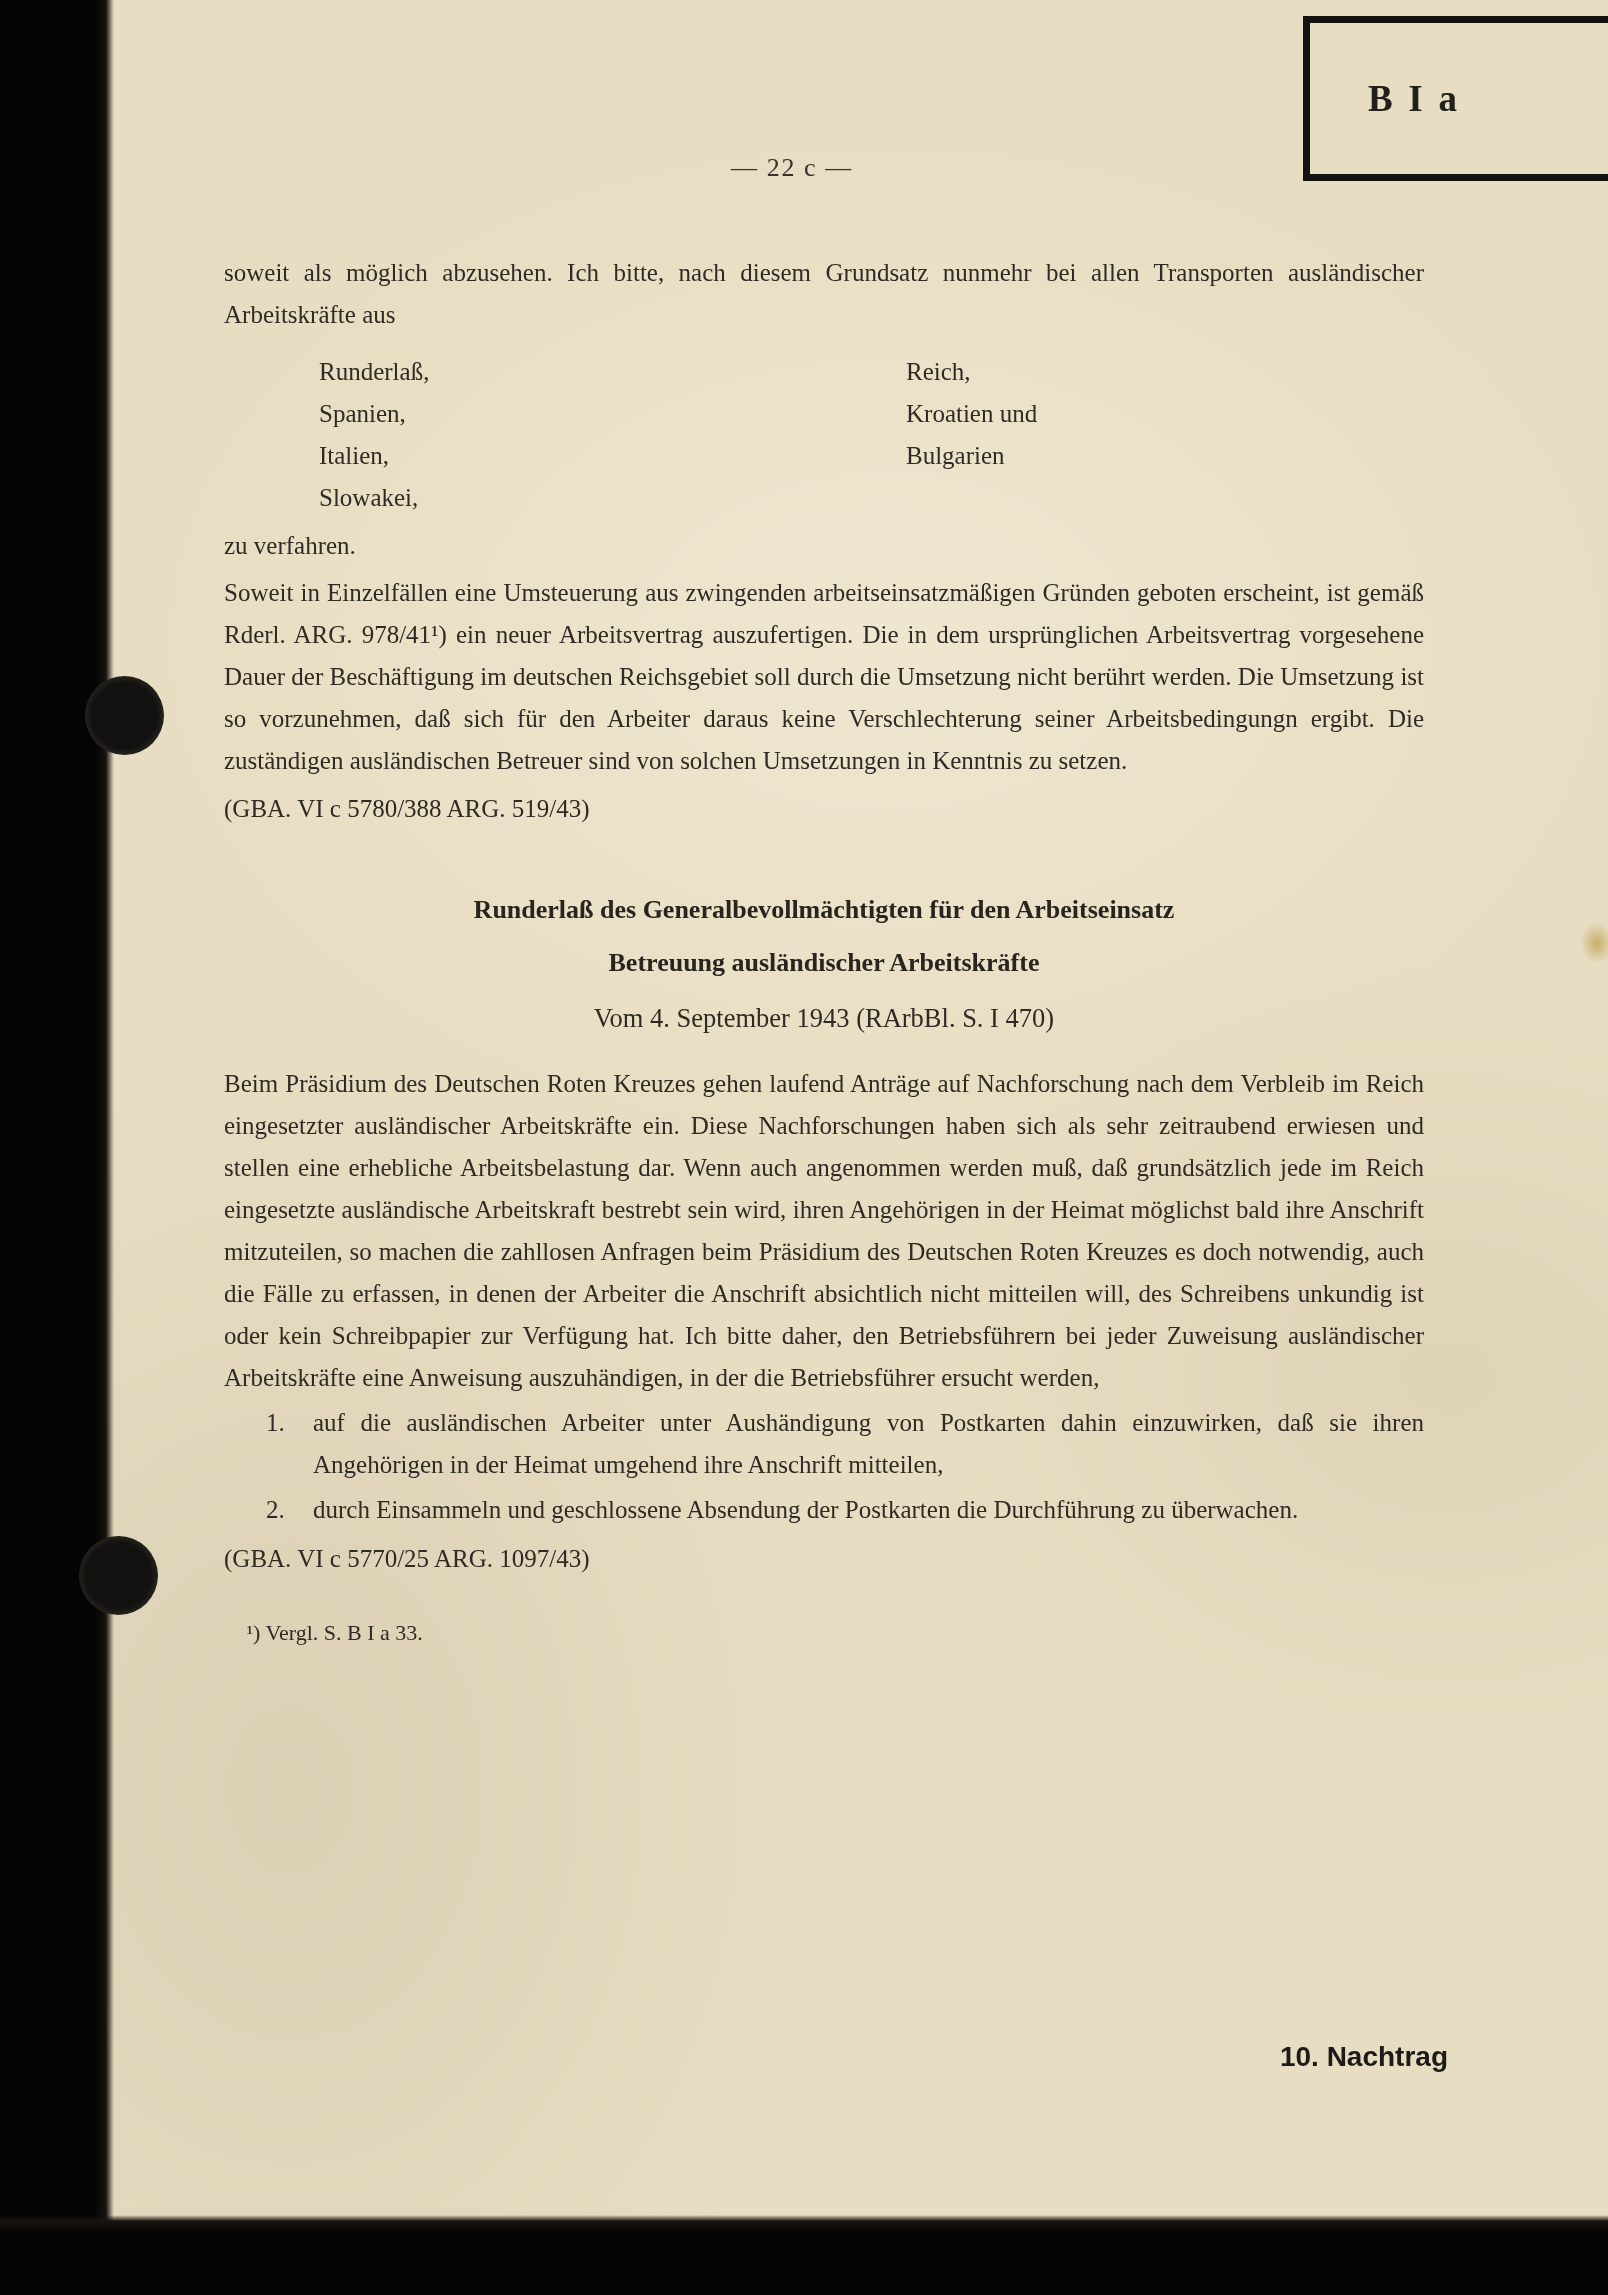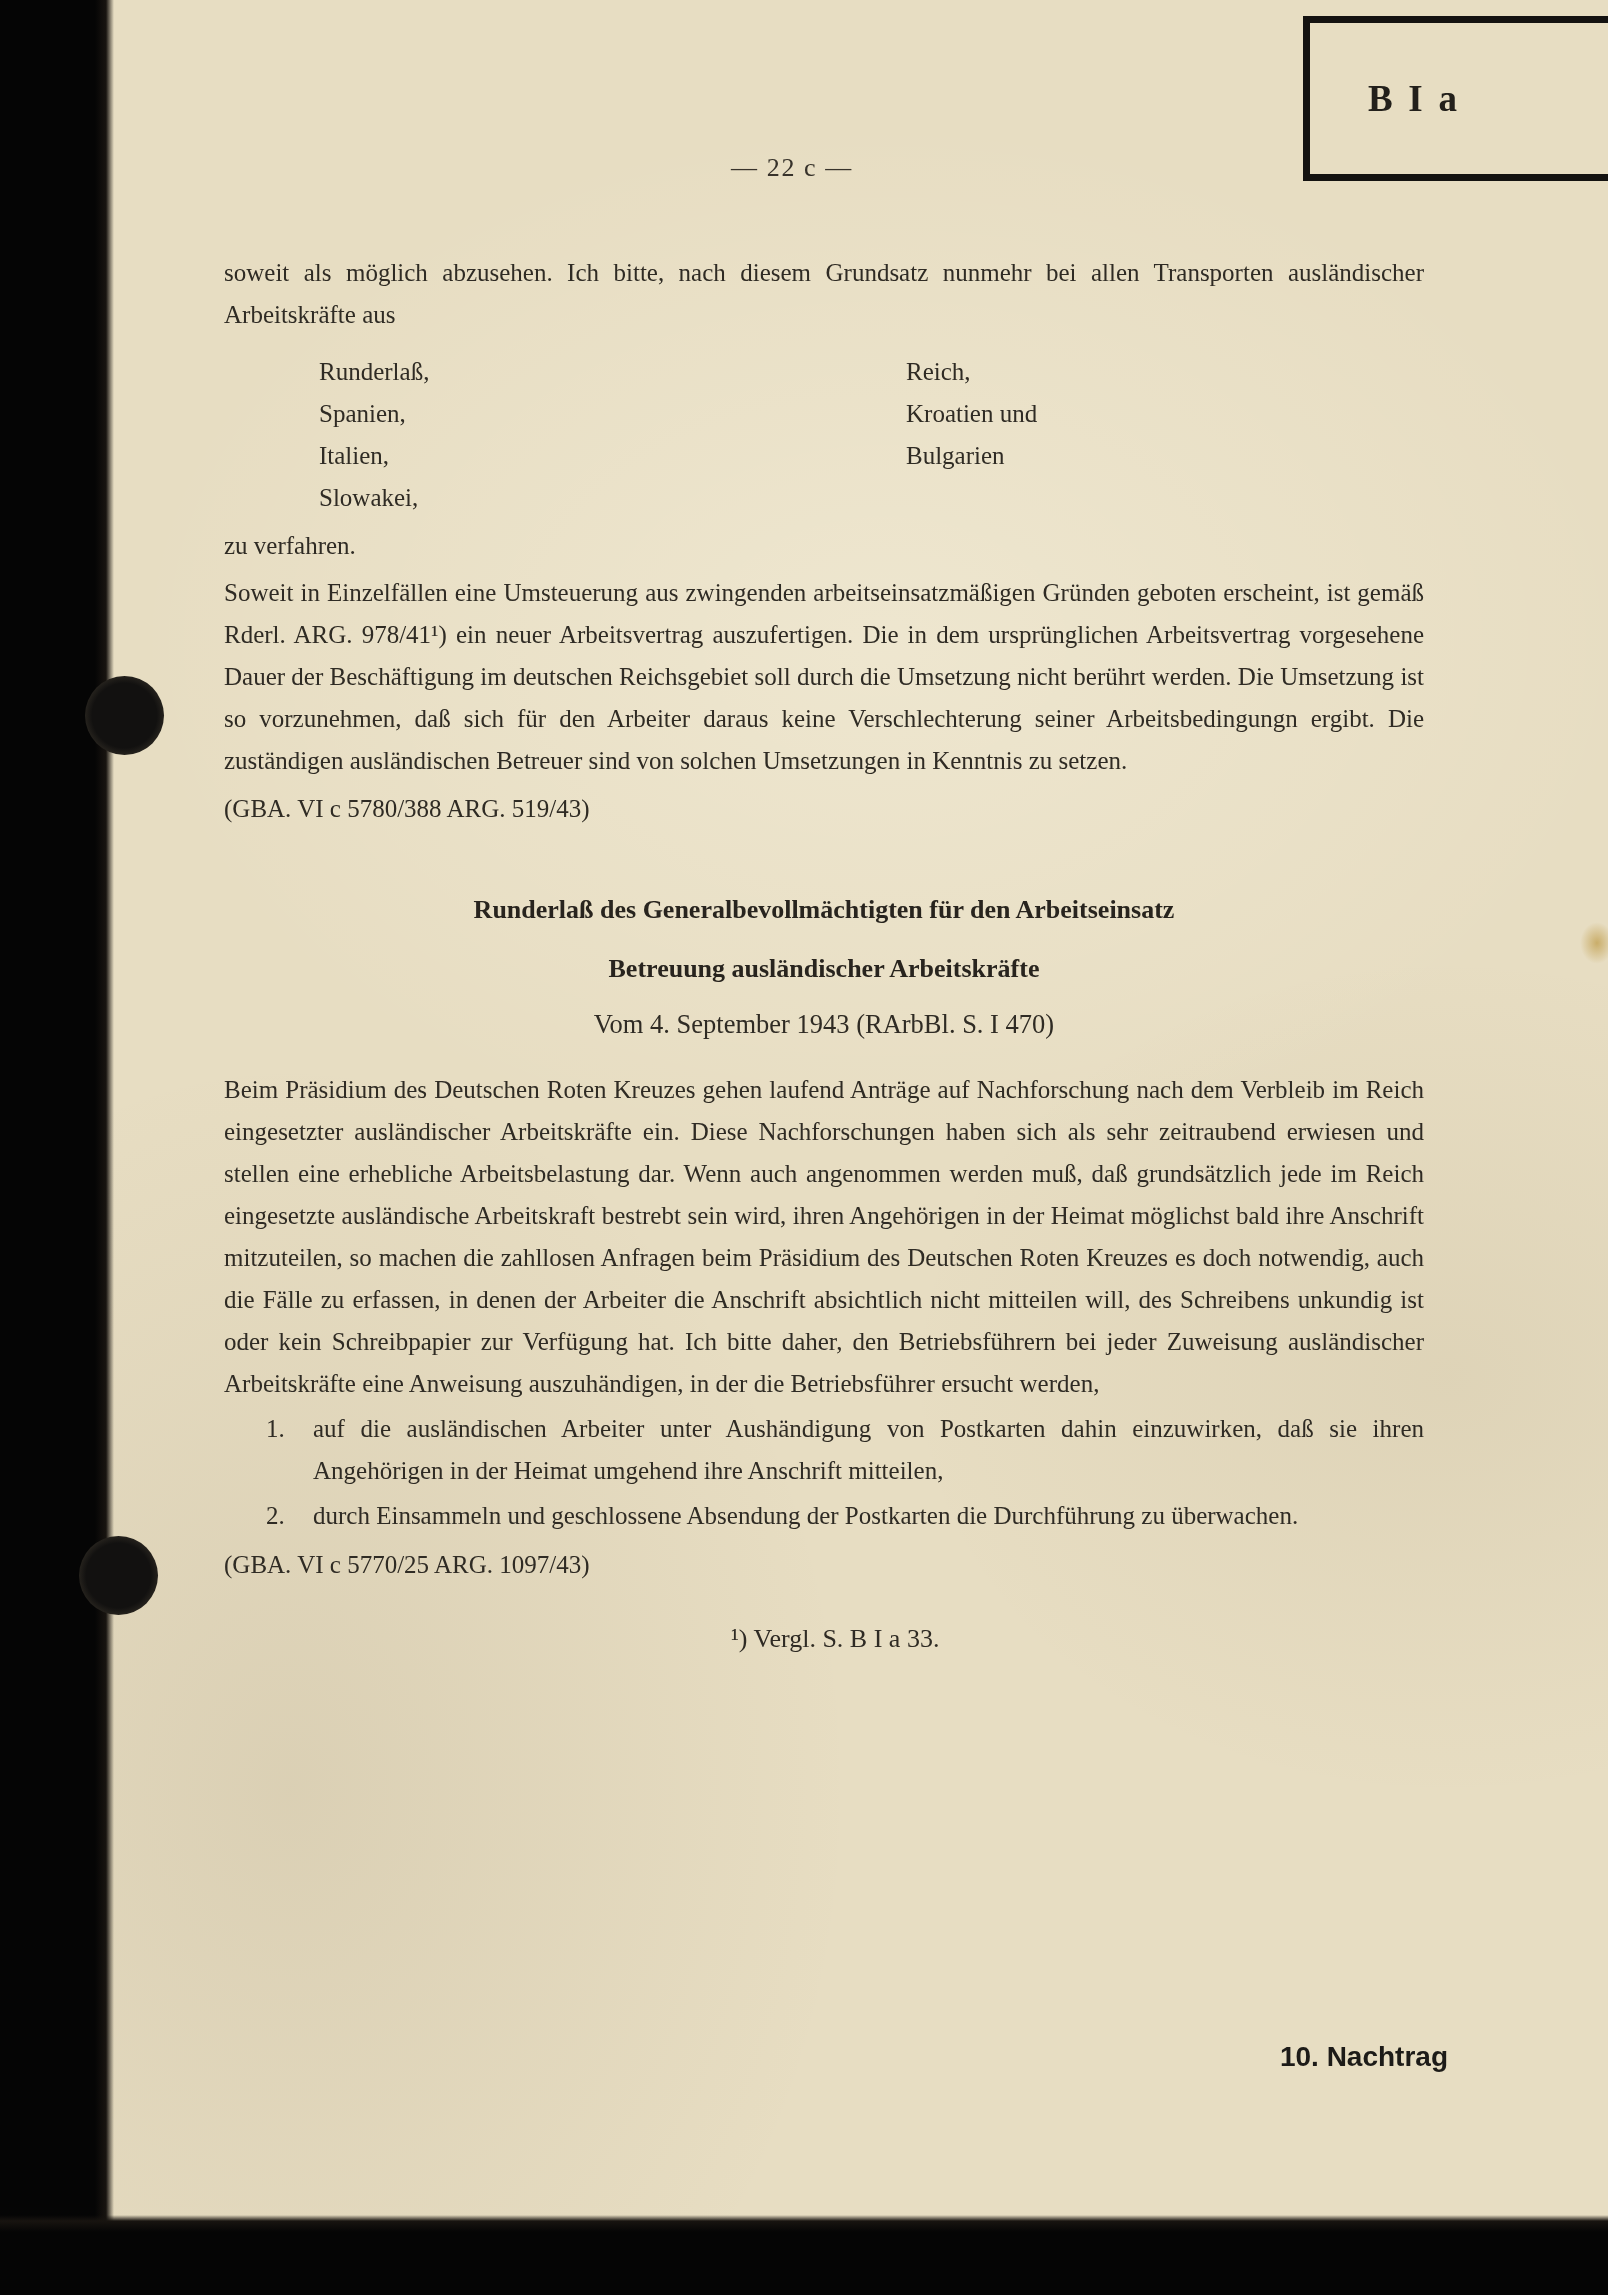--- a/index.html
+++ b/index.html
@@ -71,31 +71,31 @@
   .countries div { line-height: 42px; }
 
   .after-list { margin-top: 6.4px; text-align: left; }
   .big-para { margin-top: 4.8px; }
   .ref { margin-top: 6.4px; text-align: left; }
 
   .heading {
     margin-top: 58px; text-align: center;
     font-size: 26px; font-weight: bold; line-height: 43px; color: #28241e;
   }
-  .heading.second { margin-top: 16px; }
+  .heading.second { margin-top: 10px; }
 
   .dateline { margin-top: 13px; text-align: center; font-size: 26.5px; }
 
   .main2 { margin-top: 24px; }
 
   .list-item { display: flex; margin-top: 3.2px; }
   .list-num { flex: 0 0 47px; margin-left: 42px; }
   .list-text { flex: 1; text-align: justify; }
 
-  .footnote { margin-top: 37px; margin-left: 22.5px; font-size: 26px; line-height: 32px; text-align: center; }
+  .footnote { margin-top: 37px; margin-left: 22.5px; font-size: 22px; line-height: 32px; text-align: left; }
 
   .nachtrag {
     position: absolute; right: 161px; top: 2041px;
     font-family: "Liberation Sans", sans-serif;
     font-weight: bold; font-size: 28px; color: #1d1b18;
   }
 </style>
 </head>
 <body>
 

